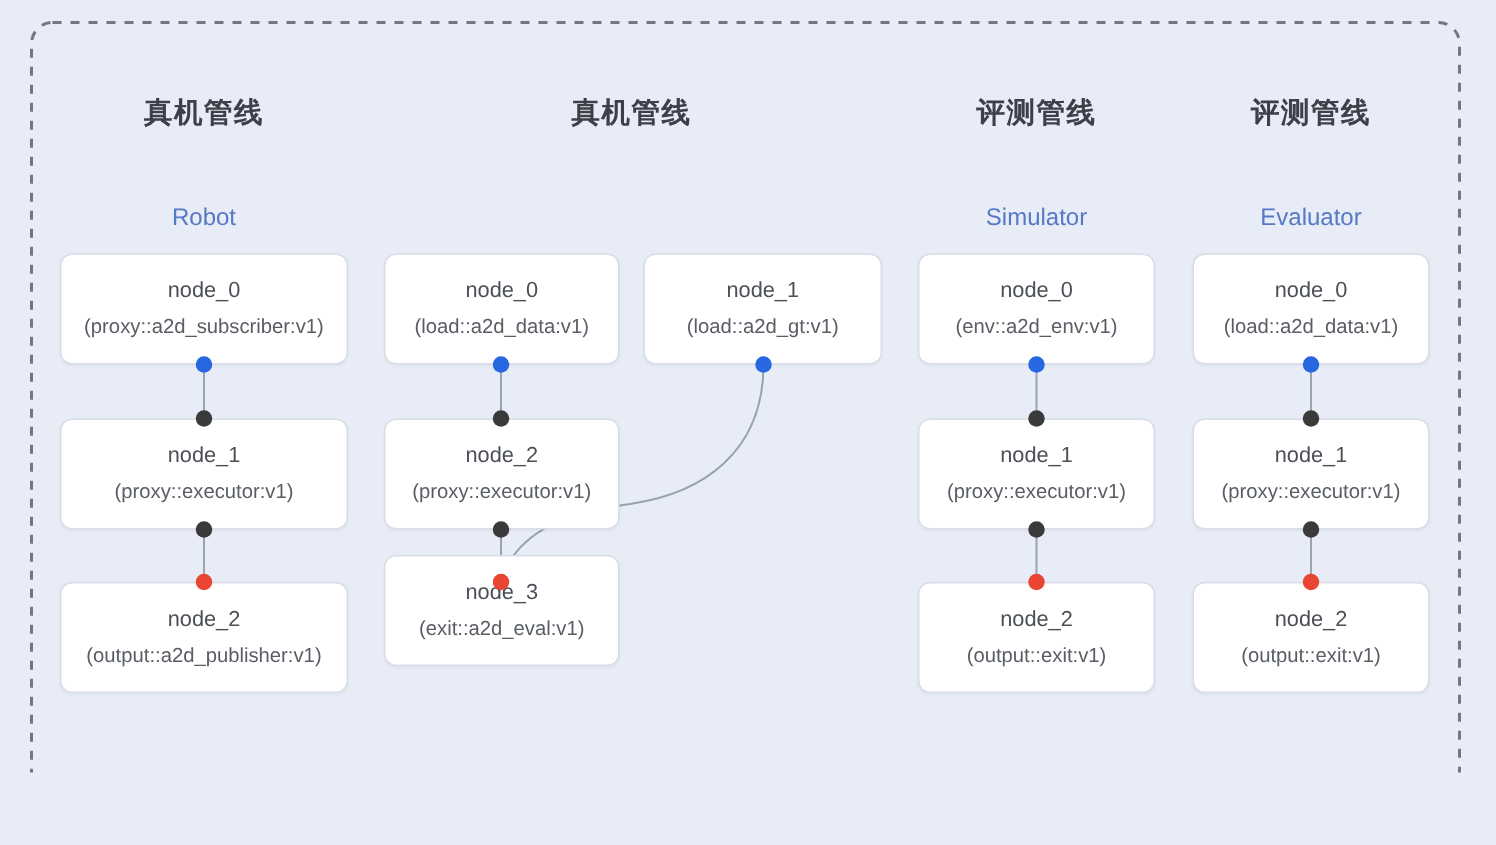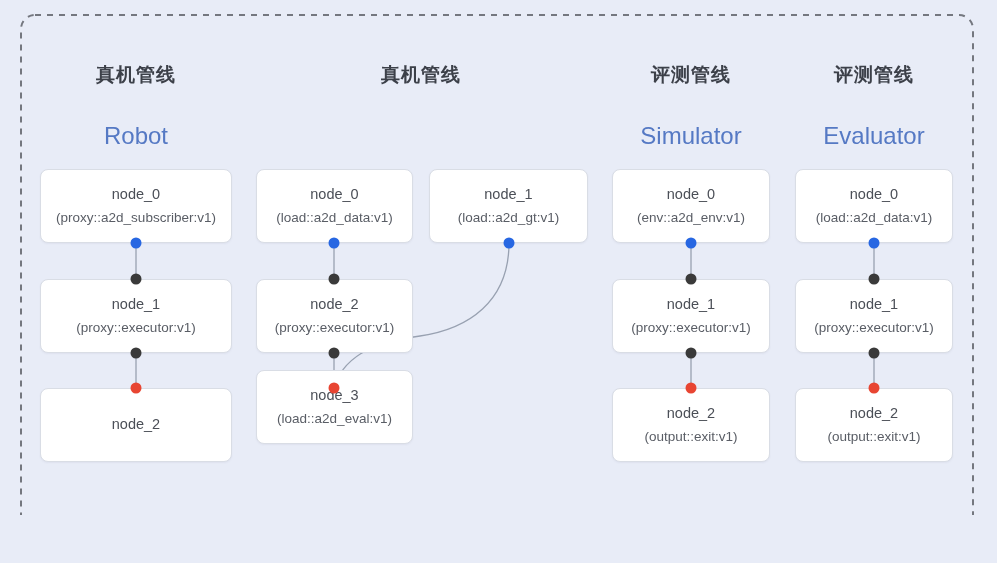--- a/index.html
+++ b/index.html
@@ -10,21 +10,21 @@
     --edge-line:#98a1b1; --dot-blue:#2767e2; --dot-black:#3a3a3a; --dot-red:#e84532;
   }
   html,body{margin:0;padding:0;}
   body{background:var(--background);font-family:"Liberation Sans","DejaVu Sans",sans-serif;}
   .stage{position:relative;width:997px;height:515px;background:var(--background);overflow:hidden;text-decoration:underline;}
   .edges{position:absolute;left:0;top:0;z-index:0;}
   .dash{fill:none;stroke:var(--border-dash);stroke-width:2;stroke-dasharray:6 6;}
   .e{fill:none;stroke:var(--edge-line);stroke-width:1.3px;}
   .hcn{position:absolute;top:62px;width:200px;text-align:center;font-size:19px;font-weight:700;
        letter-spacing:1px;color:var(--header-cn-text);z-index:1;}
-  .hen{position:absolute;top:122px;width:200px;text-align:center;font-size:24px;font-weight:400;
+  .hen{position:absolute;top:137px;width:200px;text-align:center;font-size:16px;font-weight:400;
        color:var(--header-en-text);z-index:1;}
   .node{position:absolute;height:74px;box-sizing:border-box;background:var(--node-fill);
         border:1px solid var(--node-border);border-radius:8px;z-index:1;
         display:flex;flex-direction:column;align-items:center;justify-content:center;gap:7px;
         box-shadow:0 1px 2px rgba(60,70,110,0.06);}
   .nt{font-size:14.5px;color:var(--node-title-text);line-height:1.2;}
   .ns{font-size:13.5px;color:var(--node-subtitle-text);line-height:1.2;}
   .dot{position:absolute;width:11px;height:11px;border-radius:50%;transform:translate(-50%,-50%);z-index:2;}
   .dot.b{background:var(--dot-blue);}
   .dot.k{background:var(--dot-black);}
@@ -63,37 +63,38 @@
   <div class="node" style="left:40px;top:169px;width:192px">
     <div class="nt">node_0</div>
     <div class="ns">(proxy::a2d_subscriber:v1)</div>
   </div>
   <div class="node" style="left:40px;top:279px;width:192px">
     <div class="nt">node_1</div>
     <div class="ns">(proxy::executor:v1)</div>
   </div>
   <div class="node" style="left:40px;top:388px;width:192px">
     <div class="nt">node_2</div>
+    <div class="ns">(output::a2d_publisher:v1)</div>
   </div>
 
   <div class="node" style="left:256px;top:169px;width:157px">
     <div class="nt">node_0</div>
     <div class="ns">(load::a2d_data:v1)</div>
   </div>
   <div class="node" style="left:429px;top:169px;width:159px">
     <div class="nt">node_1</div>
     <div class="ns">(load::a2d_gt:v1)</div>
   </div>
   <div class="node" style="left:256px;top:279px;width:157px">
     <div class="nt">node_2</div>
     <div class="ns">(proxy::executor:v1)</div>
   </div>
   <div class="node" style="left:256px;top:370px;width:157px">
     <div class="nt">node_3</div>
-    <div class="ns">(load::a2d_eval:v1)</div>
+    <div class="ns">(exit::a2d_eval:v1)</div>
   </div>
 
   <div class="node" style="left:612px;top:169px;width:158px">
     <div class="nt">node_0</div>
     <div class="ns">(env::a2d_env:v1)</div>
   </div>
   <div class="node" style="left:612px;top:279px;width:158px">
     <div class="nt">node_1</div>
     <div class="ns">(proxy::executor:v1)</div>
   </div>

